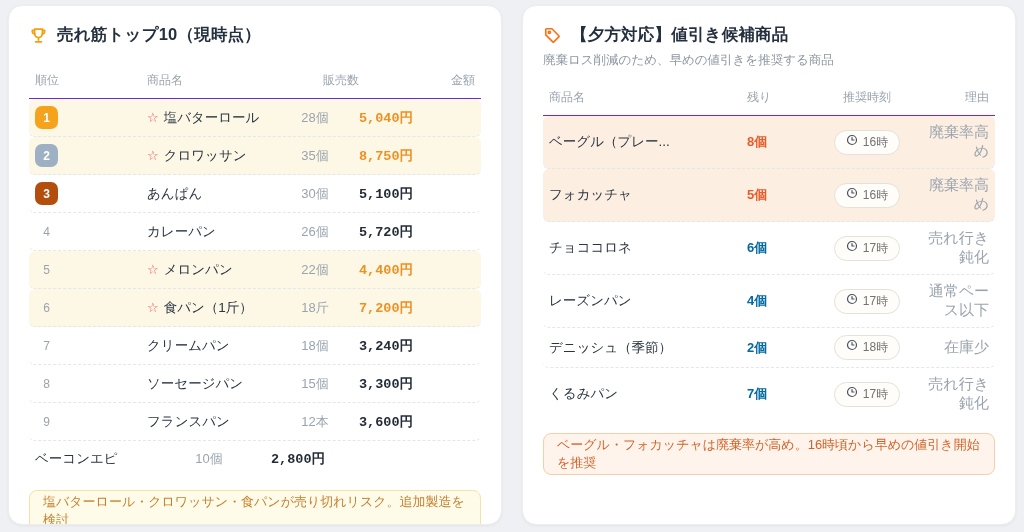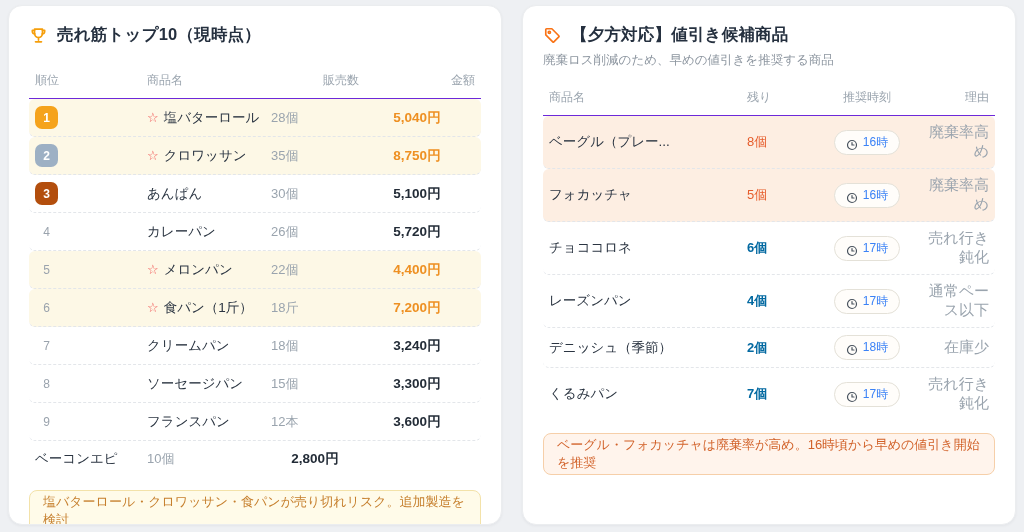--- a/index.html
+++ b/index.html
@@ -47,31 +47,31 @@
   .row.hl-o{background:var(--hl-peach);}
 
   
   .rank{display:inline-flex; align-items:center; justify-content:center;
         width:23px; height:23px; border-radius:7px; font-size:12px; color:#9aa3ad;}
   .rank.gold{background:var(--gold); color:#fff; font-weight:700;}
   .rank.silver{background:var(--silver); color:#fff; font-weight:700;}
   .rank.bronze{background:var(--bronze); color:#fff; font-weight:700;}
   .name{color:var(--text);}
   .star{color:var(--star); margin-right:5px; font-size:13px;}
-  .qty{color:var(--muted); text-align:left; font-size:13px;}
-  .amt{text-align:center; font-weight:700; color:var(--amount);}
+  .qty{color:var(--muted); text-align:center; font-size:13px;}
+  .amt{text-align:left; font-weight:700; color:var(--amount);font-family:Liberation Mono, monospace;}
   .row.hl-y .amt{color:var(--orange);}
 
   
   .rem{font-weight:600; color:#0369a1; font-size:13px;}
-  .row.hl-o .rem{color:var(--red-orange); font-weight:400;}
+  .row.hl-o .rem{color:var(--red-orange); font-weight:700;}
   .timecell{display:flex; justify-content:center;}
-  .time-badge{display:inline-flex; align-items:flex-end; gap:5px;
+  .time-badge{display:inline-flex; align-items:flex-start; gap:5px;
       background:#fffdfa; border:1px solid var(--badge-border); border-radius:999px;
-      padding:3px 11px; font-size:12px; color:#3b82f6;}
+      padding:3px 11px; font-size:12px; color:#737373;}
   .reason{color:var(--muted); text-align:right; font-size:15px;}
 
   .note{margin-top:13px; border-radius:8px; padding:2px 13px; font-size:13px;}
   .note-yellow{background:var(--note-y-bg); border:1px solid var(--note-y-border); color:var(--note-y-text);}
   .note-orange{background:var(--note-o-bg); border:1px solid var(--note-o-border); color:var(--note-o-text);}
 </style>
 </head>
 <body>
 
 <div class="page">

